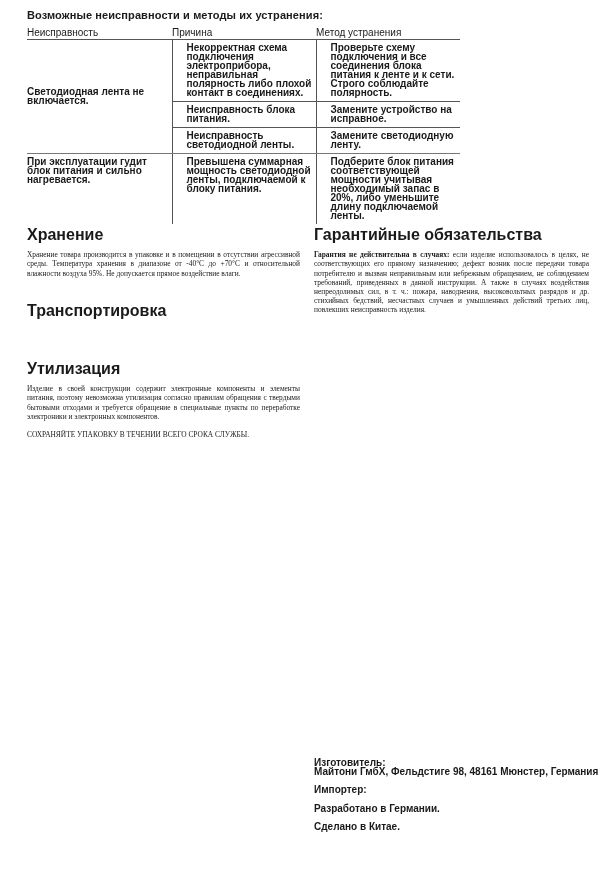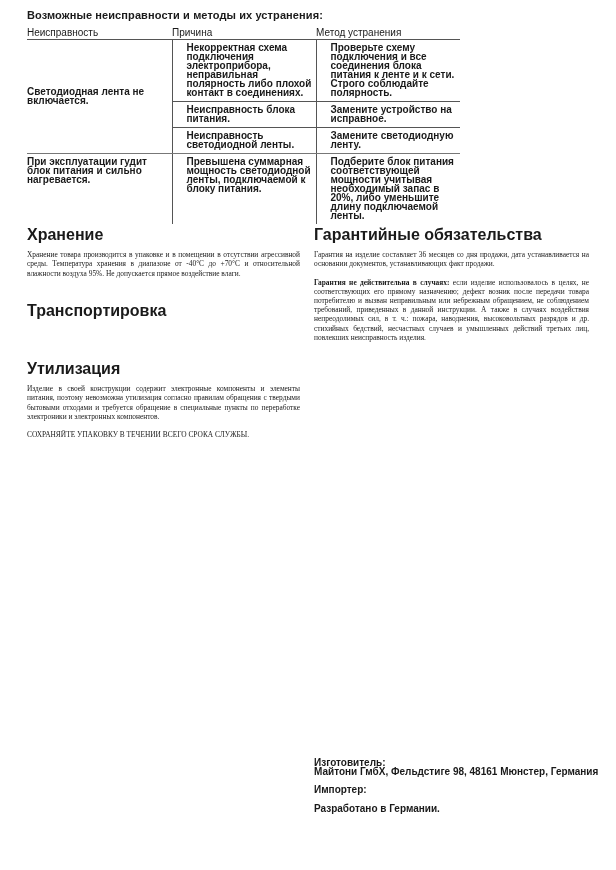--- a/index.html
+++ b/index.html
@@ -88,26 +88,26 @@
 </div>
 
 <div class="section left" style="top:364px;">
   <h2>Утилизация</h2>
   <p>Изделие в своей конструкции содержит электронные компоненты и элементы питания, поэтому невозможна утилизация согласно правилам обращения с твердыми бытовыми отходами и требуется обращение в специальные пункты по переработке электроники и электронных компонентов.</p>
   <p style="margin-top:8px;">СОХРАНЯЙТЕ УПАКОВКУ В ТЕЧЕНИИ ВСЕГО СРОКА СЛУЖБЫ.</p>
 </div>
 
 <div class="section right" style="top:230px;">
   <h2>Гарантийные обязательства</h2>
-  <p>Гарантия на изделие составляет 36 месяцев со дня продажи, дата устанавливается на основании документов, устанавливающих факт продажи.</p>
   <p><span class="bold">Гарантия не действительна в случаях:</span><span> если изделие использовалось в целях, не соответствующих его прямому назначению; дефект возник после передачи товара потребителю и вызван неправильным или небрежным обращением, не соблюдением требований, приведенных в данной инструкции. А также в случаях воздействия непреодолимых сил, в т. ч.: пожара, наводнения, высоковольтных разрядов и др. стихийных бедствий, несчастных случаев и умышленных действий третьих лиц, повлекших неисправность изделия.</span></p>
 </div>
 
 <div class="imprint">
   <p>
     <span>Изготовитель:</span><br>
     <span>Майтони ГмбХ, Фельдстиге 98, 48161 Мюнстер, Германия</span>
   </p>
   <p>
     <span>Импортер:</span><br>
   </p>
   <p>Разработано в Германии.</p>
+  <p>Сделано в Китае.</p>
 </div>
 
 </body></html>

